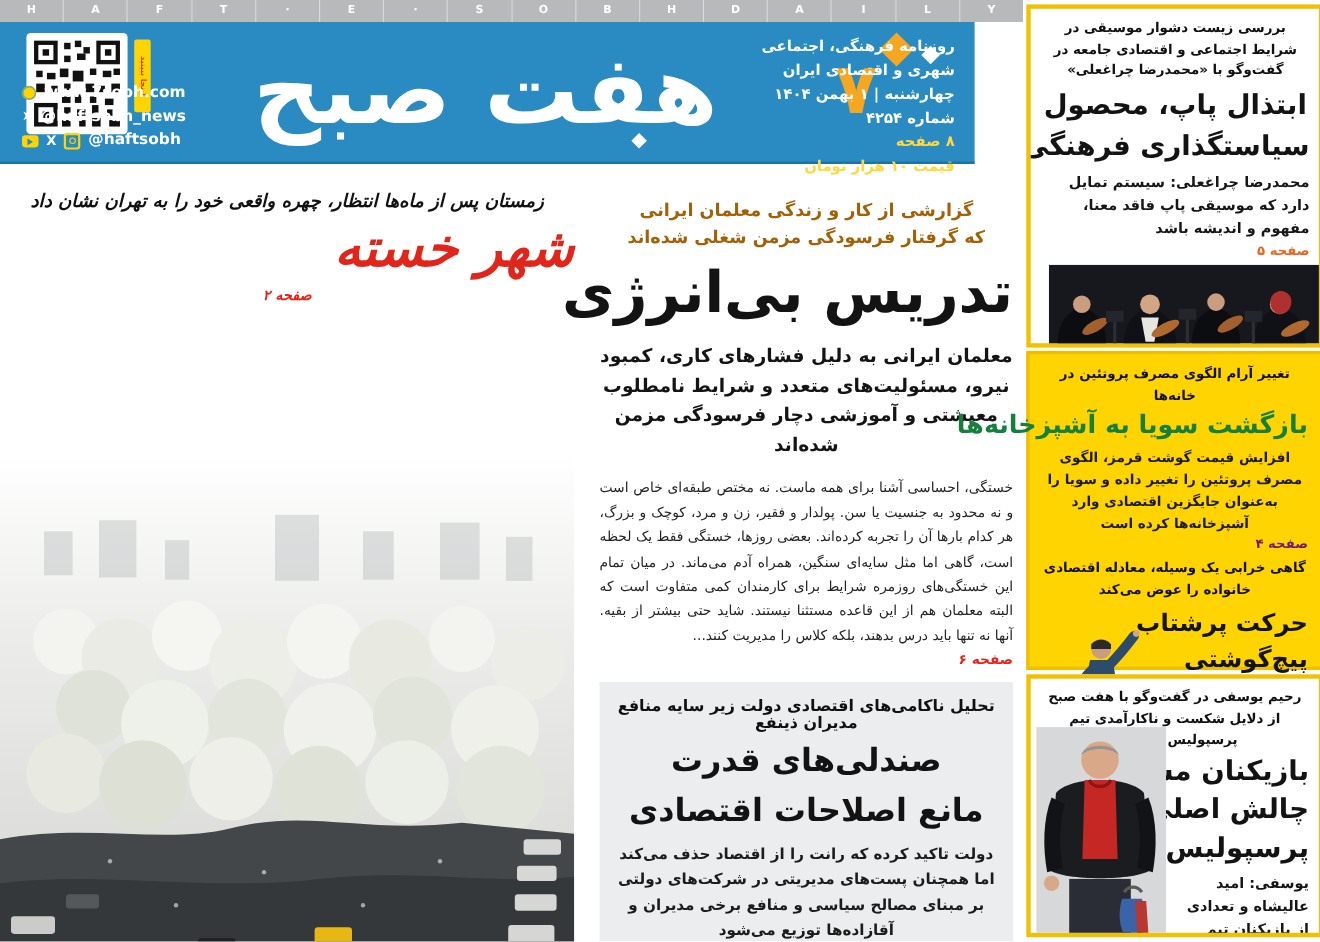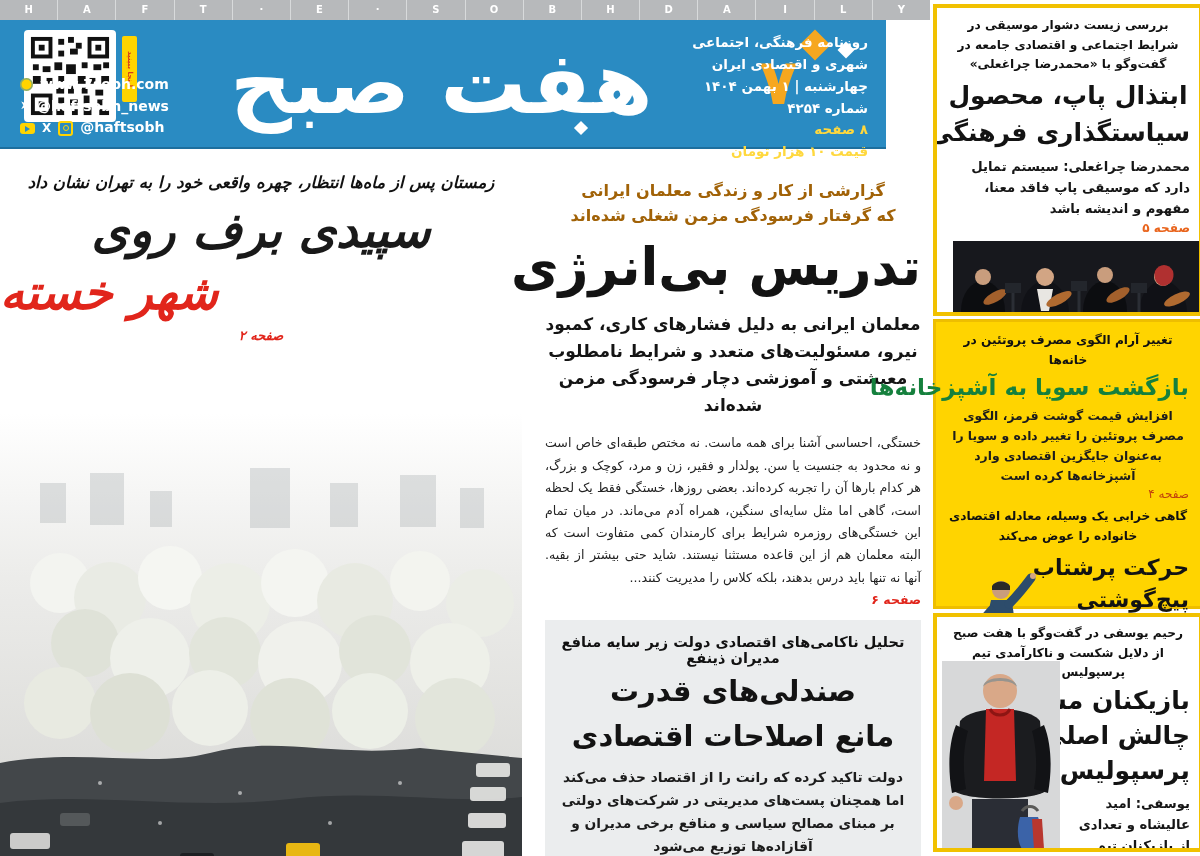--- a/index.html
+++ b/index.html
@@ -37,21 +37,21 @@
   .dia.orange{width:22px;height:22px;background:#f6a71f;right:60px;top:14px;}
   .dia.white1{width:12px;height:12px;background:#fff;right:34px;top:24px;}
   .dia.white2{width:10px;height:10px;background:#fff;right:300px;bottom:14px;}
   .paper-info{position:absolute;right:18px;top:12px;direction:rtl;text-align:right;color:#fff;
               font-size:13.5px;font-weight:bold;line-height:1.62;}
   .paper-info .yl{color:#ffd83d;}
   
   .left-col{position:absolute;left:0;top:147px;width:522px;height:736px;direction:rtl;font-style:italic;}
   .l-kicker{margin-top:26px;text-align:center;font-size:16.5px;font-weight:bold;color:#111;}
   .l-h1{text-align:center;font-size:48px;font-weight:bold;color:#191919;margin-top:10px;white-space:nowrap;}
-  .l-h2{text-align:left;font-size:48px;font-weight:bold;color:#e1251b;margin-top:6px;white-space:nowrap;}
+  .l-h2{text-align:right;font-size:48px;font-weight:bold;color:#e1251b;margin-top:6px;white-space:nowrap;}
   .l-page{text-align:center;font-size:13px;font-weight:bold;color:#e1251b;margin-top:8px;}
   .snow{position:absolute;left:0;bottom:0;width:522px;height:470px;}
   .credit{position:absolute;left:10px;bottom:10px;color:#e4e4e4;font-size:10.5px;direction:rtl;}
   
   .mid-col{position:absolute;left:545px;top:147px;width:376px;direction:rtl;}
   .m-kicker{margin-top:32px;text-align:center;font-size:16px;font-weight:bold;color:#a16207;line-height:1.55;}
   .m-head{text-align:center;font-size:52px;font-weight:bold;color:#131313;margin-top:8px;white-space:nowrap;letter-spacing:-1px;}
   .m-sub{text-align:center;font-size:17px;font-weight:bold;color:#141414;line-height:1.6;margin-top:14px;}
   .m-body{font-size:12.6px;color:#232323;line-height:1.78;text-align:justify;margin-top:13px;}
   .page-red{color:#e1251b;font-weight:bold;font-size:12.5px;margin-top:3px;}
@@ -65,21 +65,21 @@
   .rbox{box-sizing:border-box;border:4px solid #f1c100;background:#fff;overflow:hidden;}
   .box1{height:312px;padding:8px 9px 0;}
   .r-kicker{font-size:12.2px;font-weight:bold;color:#111;text-align:center;line-height:1.6;}
   .r-head{font-size:25px;font-weight:bold;color:#131313;text-align:center;line-height:1.35;margin-top:4px;white-space:nowrap;}
   .r-sub{font-size:13.2px;font-weight:bold;color:#161616;text-align:right;line-height:1.6;margin-top:6px;}
   .page-or{color:#e9641c;font-weight:bold;font-size:12px;margin-top:2px;}
   .orch{display:block;width:246px;height:108px;margin:6px -9px 0;}
   .box2{box-sizing:border-box;margin-top:3px;height:290px;background:#ffd400;border:3px solid #eebe00;padding:9px 11px 0;}
   .soy-body{font-size:12.4px;font-weight:bold;color:#1c1c1c;text-align:center;line-height:1.6;margin-top:6px;}
   .soy-head{font-size:23px;font-weight:bold;color:#15803d;text-align:center;margin-top:4px;white-space:nowrap;}
-  .soy-page{color:#c2410c;font-weight:normal;font-size:12px;margin-top:2px;}
+  .soy-page{color:#701a75;font-weight:bold;font-size:12px;margin-top:2px;}
   .rep{position:relative;height:160px;margin-top:6px;}
   .rep-fig{position:absolute;left:0;top:18px;width:108px;height:140px;}
   .rep-txt{padding-left:112px;text-align:right;}
   .rep-head{font-size:22px;font-weight:bold;color:#131313;line-height:1.45;white-space:nowrap;}
   .rep-body{font-size:11.4px;font-weight:bold;color:#1c1c1c;line-height:1.6;margin-top:5px;}
   .box3{margin-top:4px;height:239px;padding:7px 9px 0;position:relative;}
   .sp-photo{position:absolute;left:5px;top:44px;width:118px;height:188px;}
   .sp-txt{padding-left:120px;text-align:right;}
   .sp-head{font-size:25px;font-weight:bold;color:#131313;line-height:1.4;white-space:nowrap;}
   .sp-body{font-size:13.2px;font-weight:bold;color:#161616;line-height:1.6;margin-top:5px;}
@@ -189,21 +189,20 @@
       <div>شهری و اقتصادی ایران</div>
       <div>چهارشنبه | ۱ بهمن ۱۴۰۴</div>
       <div>شماره ۴۲۵۴</div>
       <div class="yl">۸ صفحه</div>
       <div class="yl">قیمت ۱۰ هزار تومان</div>
     </div>
   </div>
 
   <div class="left-col">
     <div class="l-kicker">زمستان پس از ماه‌ها انتظار، چهره واقعی خود را به تهران نشان داد</div>
-    <div class="l-h1">سپیدی برف روی</div>
     <div class="l-h2">شهر خسته</div>
     <div class="l-page">صفحه ۲</div>
 
     <svg class="snow" viewBox="0 0 522 470" preserveAspectRatio="none">
       <defs>
         <linearGradient id="fog" x1="0" y1="0" x2="0" y2="1">
           <stop offset="0" stop-color="#ffffff"></stop>
             <stop offset="0.35" stop-color="#ececea"></stop>
             <stop offset="1" stop-color="#d4d4d1"></stop>
         </linearGradient>

